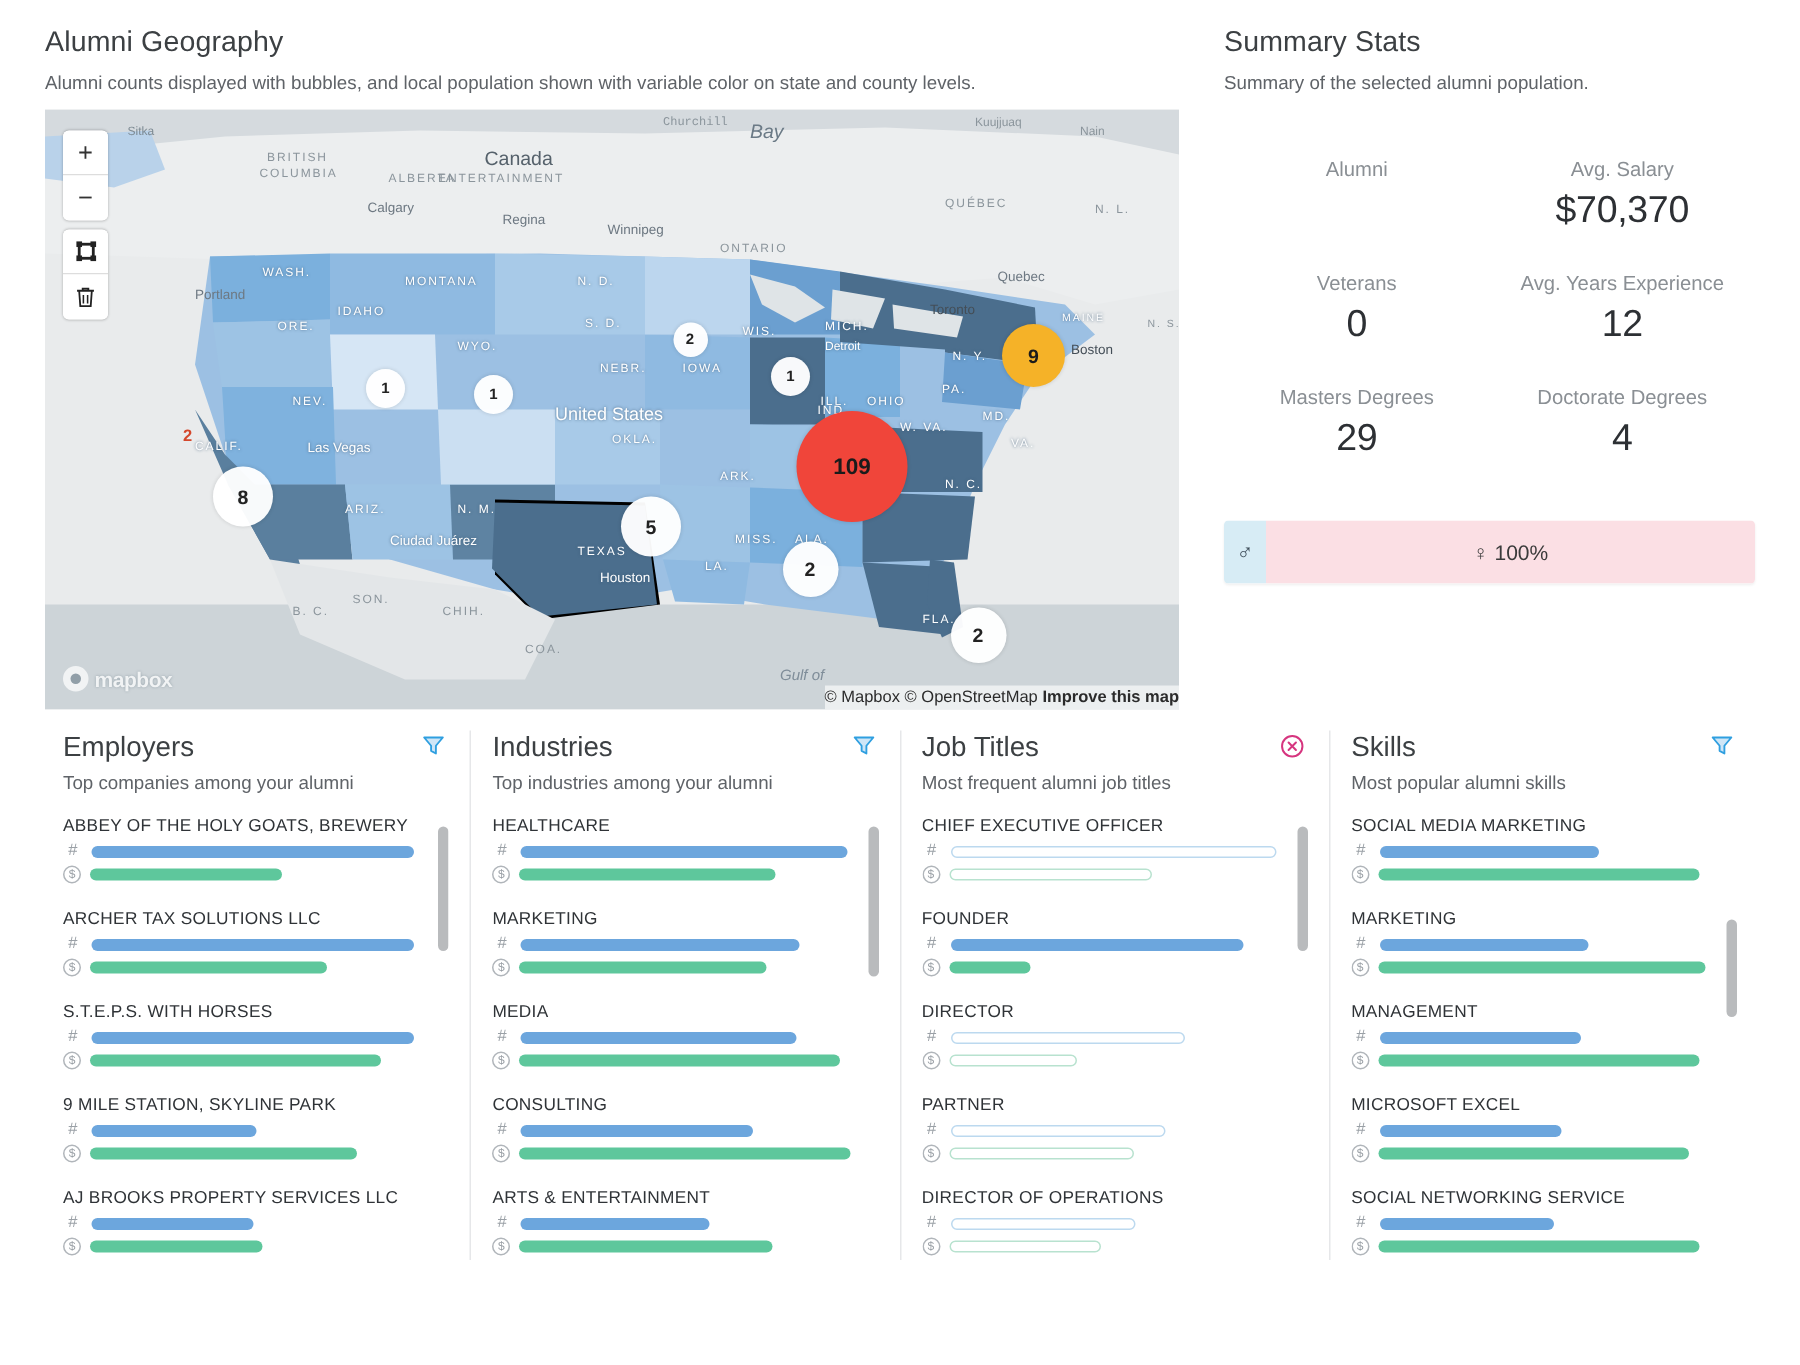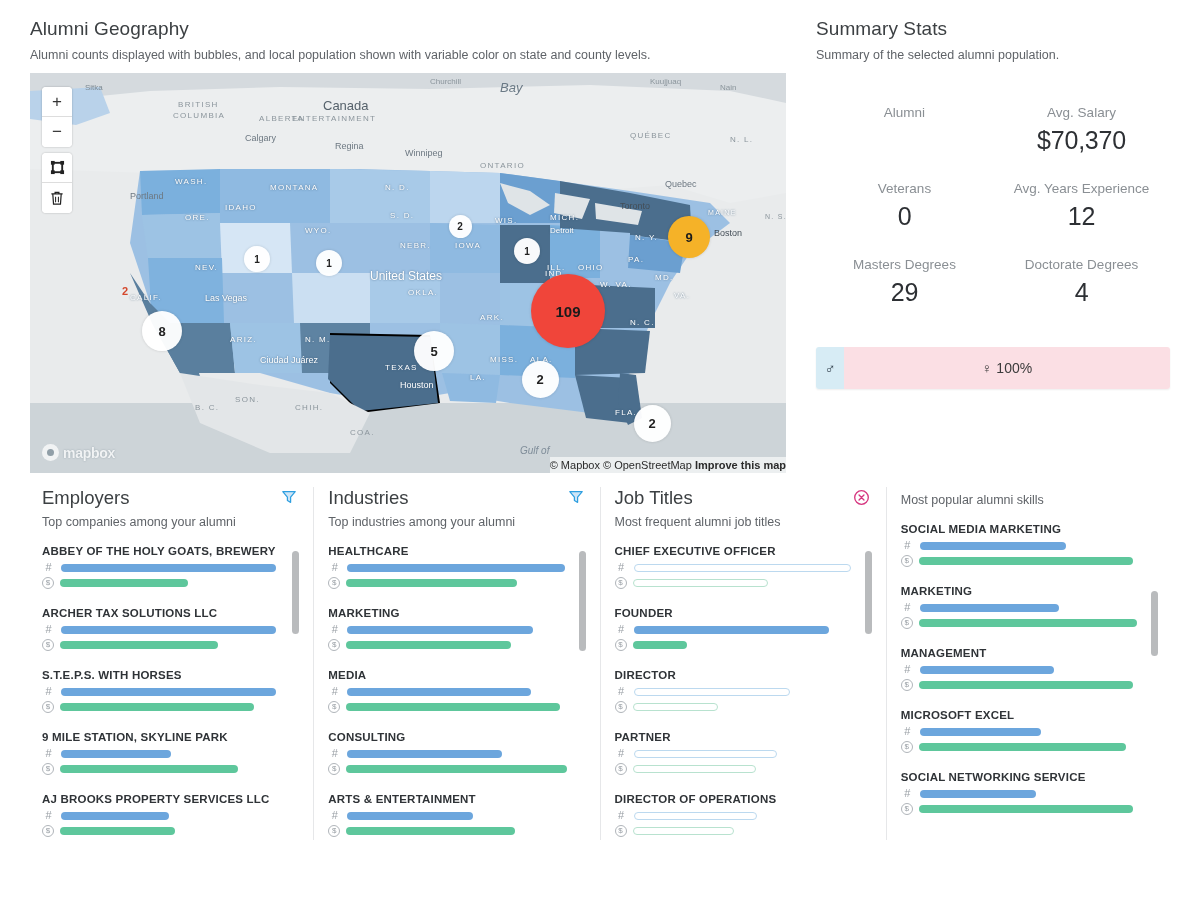--- a/index.html
+++ b/index.html
@@ -112,21 +112,21 @@
   }
   .list-col:last-child { border-right:0; }
   .col-head { display:flex; align-items:flex-start; justify-content:space-between; }
   .col-title { font-size:18.5px; font-weight:400; color:#3c4043; margin:0; line-height:1.2; }
   .col-sub { font-size:12.5px; color:#5f6368; margin:6px 0 16px 0; }
   .icon-btn { cursor:pointer; line-height:0; padding:2px; }
 
   .list-body { position:relative; max-height:295px; overflow:hidden; padding-right:14px; }
   .list-item { margin-bottom:18px; }
   .item-label {
-    font-size:11.5px; font-weight:700; color:#2f3337;
+    font-size:11.5px; font-weight:400; color:#2f3337;
     letter-spacing:.2px; margin-bottom:5px; white-space:nowrap;
   }
   .bar-row { display:flex; align-items:center; gap:6px; margin-bottom:4px; }
   .bar-icon {
     width:13px; flex:0 0 13px; text-align:center;
     font-size:11px; color:#9aa0a6; line-height:1;
   }
   .bar-icon.dollar {
     border:1px solid #b0b5ba; border-radius:50%;
     width:12px; height:12px; flex:0 0 12px; font-size:8px;
@@ -208,21 +208,21 @@
           <path d="M150,300 L230,312 L300,320 L340,340 L320,380 L240,380 L170,350 Z" fill="#e3e6e8"></path>
 
           <path d="M590,300 L606,302 L612,345 L598,352 L588,330 Z" fill="#4b6e8d"></path>
 
           <path d="M0,18 L70,14 L80,40 L46,52 L0,46 Z" fill="#b9d2ea"></path>
         </svg>
 
         <div id="map-labels">
             <div class="landmass" style="left: 470px; top: 7px; font-size: 13px; color: rgb(107, 122, 134); white-space: nowrap; font-style: italic;">Bay</div>
             <div class="landmass" style="left: 55px; top: 10px; font-size: 8px; color: rgb(125, 138, 147); white-space: nowrap;">Sitka</div>
-            <div class="landmass" style="left: 400px; top: 4px; font-size: 8px; color: rgb(139, 149, 156); white-space: nowrap;">Churchill</div>
+            <div class="landmass" style="left: 412px; top: 4px; font-size: 8px; color: rgb(139, 149, 156); white-space: nowrap; font-family: Liberation Mono, monospace;">Churchill</div>
             <div class="landmass" style="left: 620px; top: 4px; font-size: 8px; color: rgb(139, 149, 156); white-space: nowrap;">Kuujjuaq</div>
             <div class="landmass" style="left: 690px; top: 10px; font-size: 8px; color: rgb(139, 149, 156); white-space: nowrap;">Nain</div>
             <div class="landmass" style="left: 293px; top: 25px; font-size: 13px; color: rgb(85, 97, 107); white-space: nowrap;">Canada</div>
             <div class="landmass" style="left: 148px; top: 27px; font-size: 8px; color: rgb(139, 149, 156); white-space: nowrap; letter-spacing: 1.3px;">BRITISH</div>
             <div class="landmass" style="left: 143px; top: 38px; font-size: 8px; color: rgb(139, 149, 156); white-space: nowrap; letter-spacing: 1.3px;">COLUMBIA</div>
             <div class="landmass" style="left: 229px; top: 41px; font-size: 8px; color: rgb(139, 149, 156); white-space: nowrap; letter-spacing: 1.3px; text-align: right;">ALBERTA</div>
             <div class="landmass" style="left: 262px; top: 41px; font-size: 8px; color: rgb(139, 149, 156); white-space: nowrap; letter-spacing: 1.3px;">ENTERTAINMENT</div>
             <div class="landmass" style="left: 450px; top: 88px; font-size: 8px; color: rgb(139, 149, 156); white-space: nowrap; letter-spacing: 1.3px;">ONTARIO</div>
             <div class="landmass" style="left: 600px; top: 58px; font-size: 8px; color: rgb(139, 149, 156); white-space: nowrap; letter-spacing: 1.3px;">QUÉBEC</div>
             <div class="landmass" style="left: 700px; top: 62px; font-size: 8px; color: rgb(139, 149, 156); white-space: nowrap; letter-spacing: 1.3px;">N. L.</div>
@@ -633,20 +633,26 @@
                 <div class="bar money hollow" style="width: 45%;"></div>
               </div>
             </div>
           </div>
           <div class="scrollbar">
             <div class="scroll-thumb" style="top: 2%; height: 28%;"></div>
           </div>
         </div>
       </div>
       <div class="list-col">
+        <div class="col-head">
+          <h2 class="col-title">Skills</h2>
+          <div class="icon-btn"><svg width="16" height="16" viewBox="0 0 18 18">
+  <path d="M2 3h14l-5.2 6.2V15L7.2 13V9.2z" fill="#cfe6f7" stroke="#2f9fe0" stroke-width="1.4" stroke-linejoin="round"></path>
+            </svg></div>
+        </div>
         <div class="col-sub">Most popular alumni skills</div>
         <div class="list-body">
           <div class="list-item">
             <div class="item-label">SOCIAL MEDIA MARKETING</div>
             <div class="bar-row">
               <span class="bar-icon">#</span>
               <div class="bar-track">
                 <div class="bar count" style="width: 65%;"></div>
               </div>
             </div>

